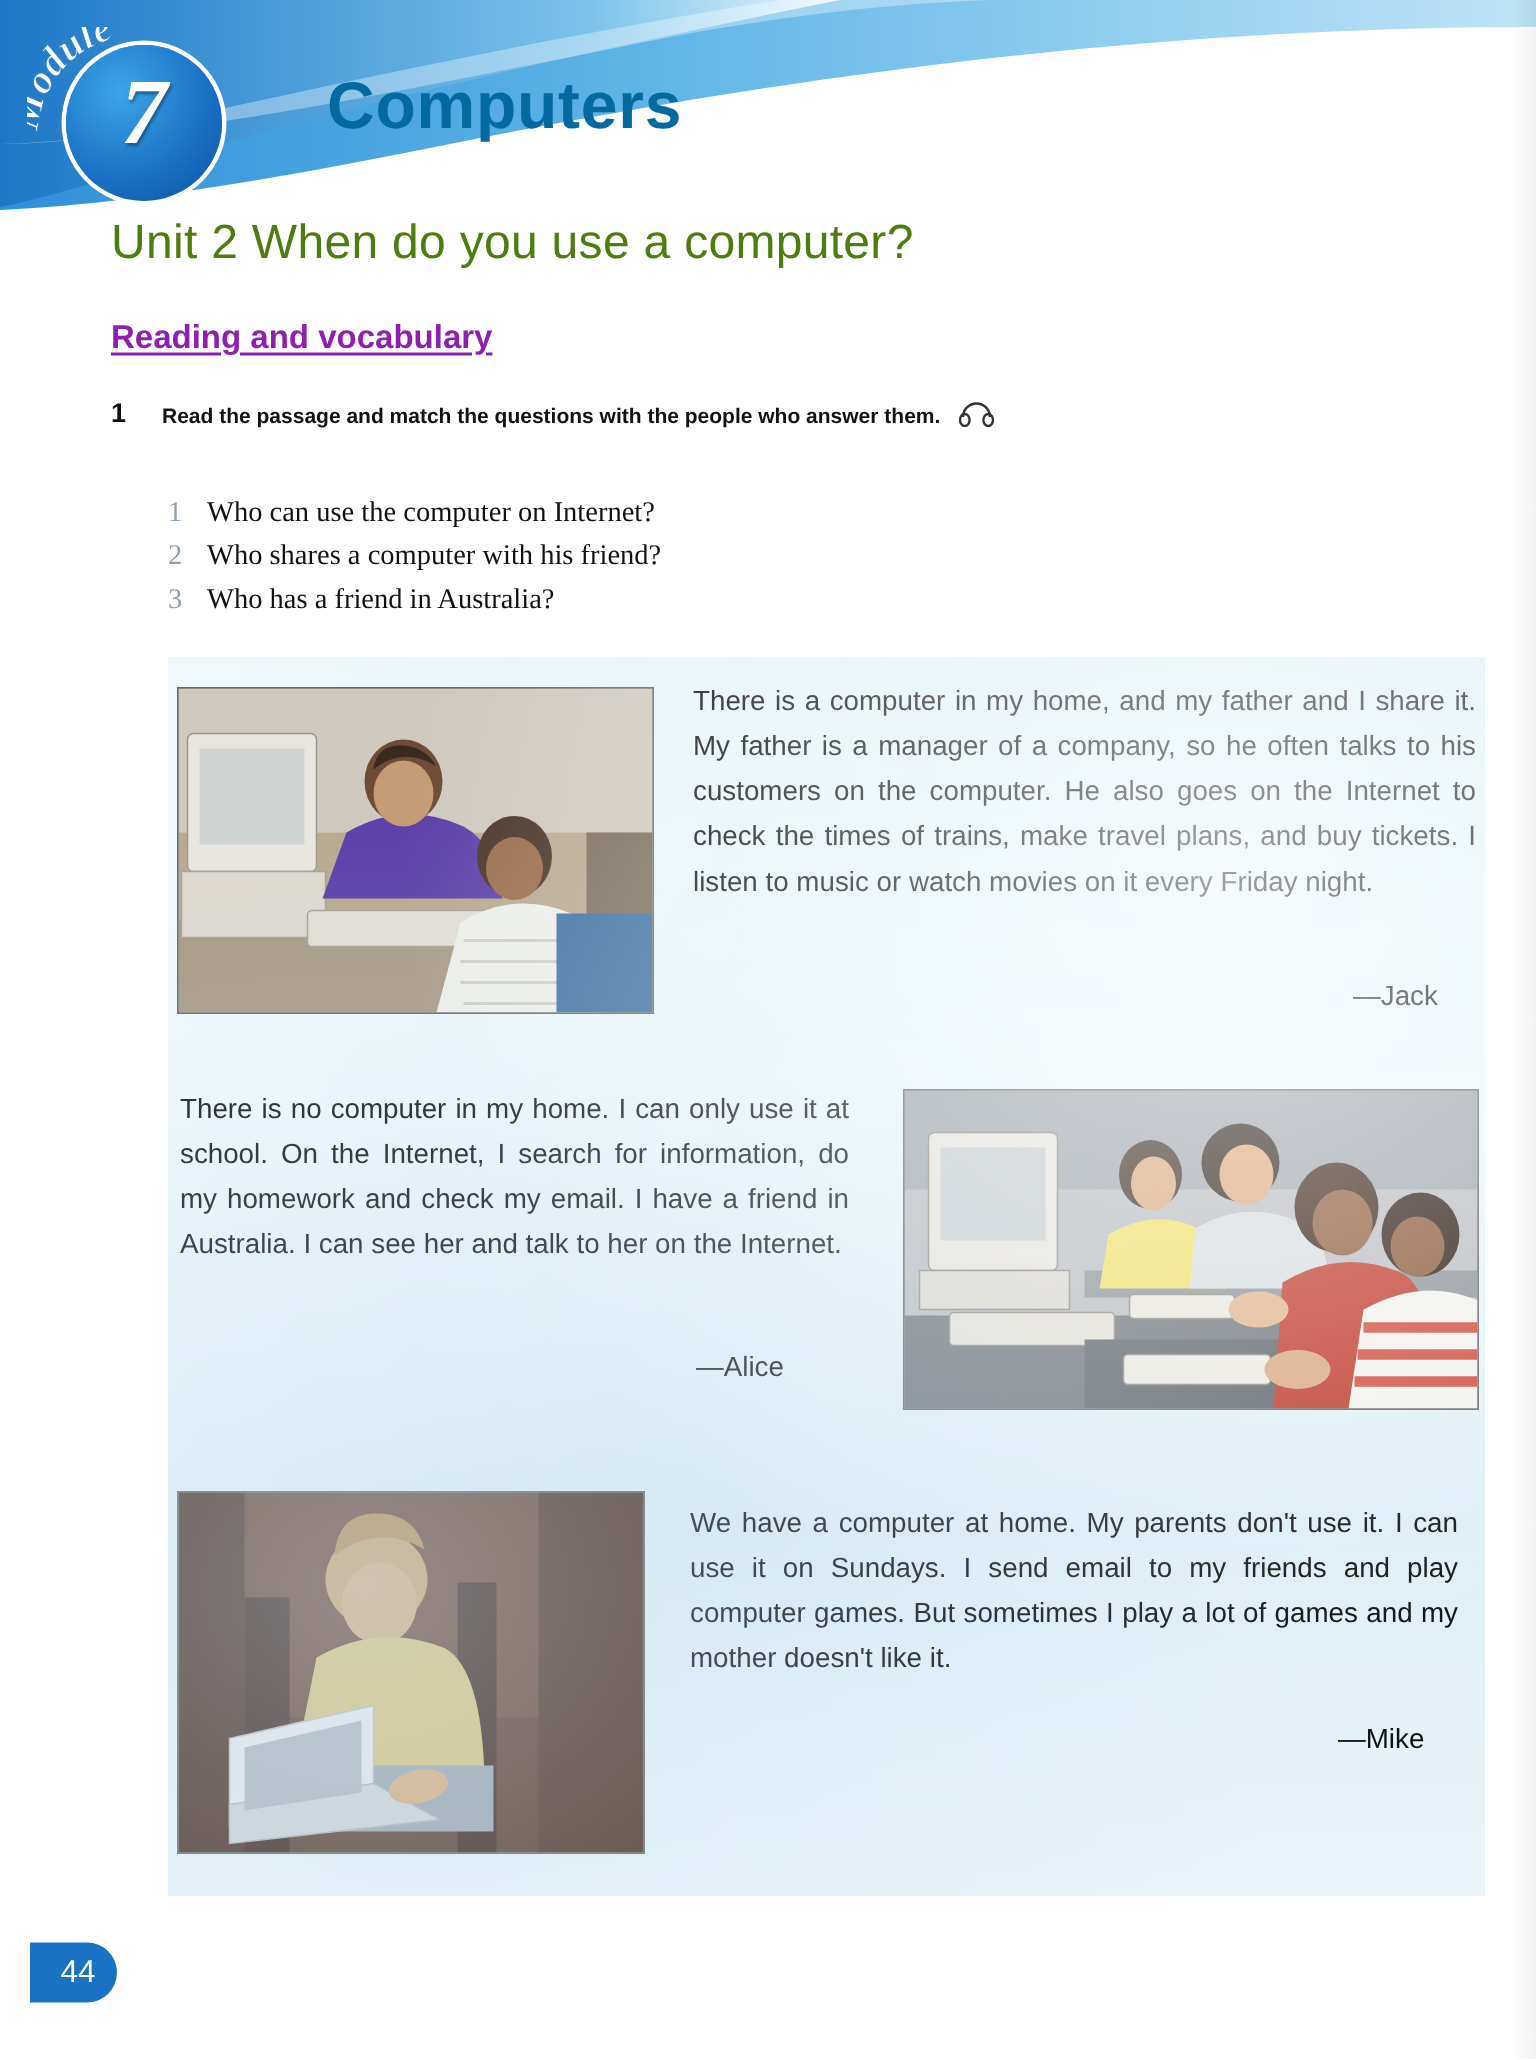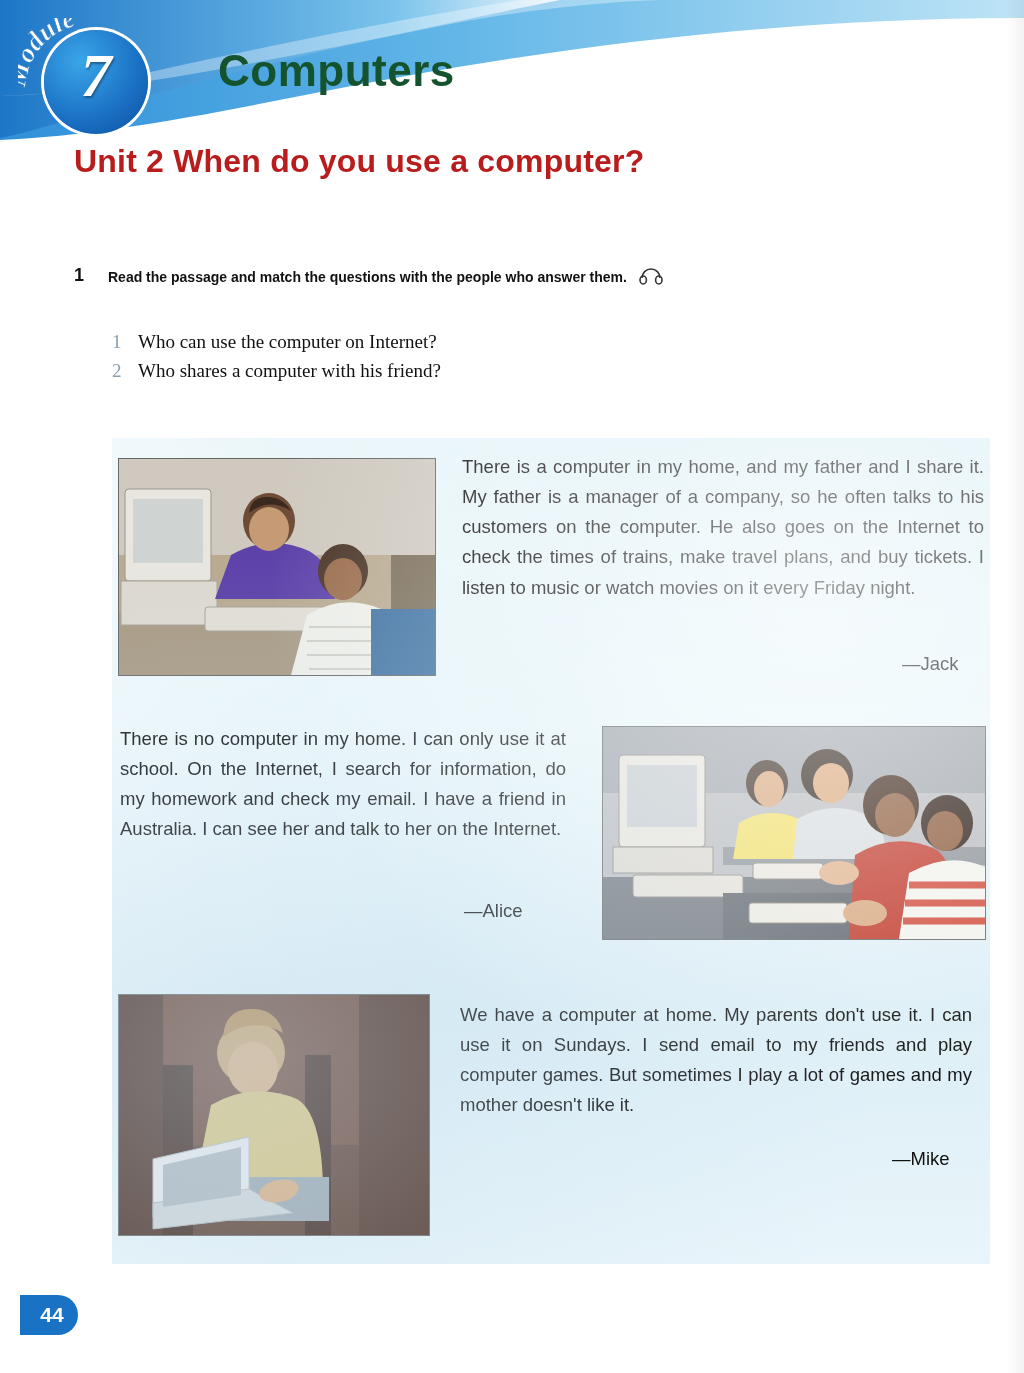--- a/index.html
+++ b/index.html
@@ -67,29 +67,29 @@
     stroke: #2f7fc8;
     stroke-width: .6px;
   }
 
   
   .module-title {
     position: absolute;
     left: 218px; top: 46px;
     font-size: 44px;
     font-weight: bold;
-    color: #14532d;
+    color: #0369a1;
     letter-spacing: .5px;
   }
   .unit-title {
     position: absolute;
     left: 74px; top: 143px;
     font-size: 32px;
-    font-weight: bold;
-    color: #b91c1c;
+    font-weight: normal;
+    color: #4d7c0f;
     letter-spacing: .2px;
   }
   .section-label {
     position: absolute;
     left: 74px; top: 212px;
     font-size: 22px;
     font-weight: bold;
     color: #8e1fb0;
     text-decoration: underline;
     text-underline-offset: 3px;
@@ -173,21 +173,21 @@
 
   
   .folio {
     position: absolute;
     left: 20px; bottom: 38px;
     width: 58px; height: 40px;
     background: #1a72c4;
     border-radius: 0 20px 20px 0;
     color: #fff;
     font-size: 21px;
-    font-weight: bold;
+    font-weight: normal;
     display: flex;
     align-items: center;
     justify-content: center;
     padding-left: 6px;
     box-sizing: border-box;
   }
   .edge-right {
     position: absolute;
     right: 0; top: 0;
     width: 18px; height: 1373px;
@@ -229,39 +229,43 @@
         <text>
           <textPath href="#arcpath" startOffset="4%">Module</textPath>
         </text>
       </svg>
     </div>
     <div class="num">7</div>
   </div>
 
   <div class="module-title">Computers</div>
   <div class="unit-title">Unit 2  When do you use a computer?</div>
+  <div class="section-label">Reading and vocabulary</div>
 
   <div class="ex-num">1</div>
   <div class="ex-instruction">
     <span>Read the passage and match the questions with the people who answer them.</span>
     <span class="headphone">
       <svg width="24" height="20" viewBox="0 0 24 20">
         <path d="M3 13 A9 9 0 0 1 21 13" fill="none" stroke="#333" stroke-width="1.6"></path>
         <ellipse cx="4.2" cy="15" rx="3.2" ry="4" fill="none" stroke="#333" stroke-width="1.6"></ellipse>
         <ellipse cx="19.8" cy="15" rx="3.2" ry="4" fill="none" stroke="#333" stroke-width="1.6"></ellipse>
       </svg>
     </span>
   </div>
 
   <div class="q-list">
     <div class="row">
       <span class="qn">1</span><span>Who can use the computer on Internet?</span>
     </div>
     <div class="row">
       <span class="qn">2</span><span>Who shares a computer with his friend?</span>
+    </div>
+    <div class="row">
+      <span class="qn">3</span><span>Who has a friend in Australia?</span>
     </div>
   </div>
 
   <div class="panel">
 
     <div class="photo" style="left:6px; top:20px; width:316px; height:216px;">
       <svg width="316" height="216" viewBox="0 0 316 216">
         <rect width="316" height="216" fill="#d8d4cc"></rect>
         <rect x="0" y="0" width="316" height="96" fill="#cfc9bf"></rect>
         <rect x="0" y="96" width="316" height="58" fill="#b9a98f"></rect>

